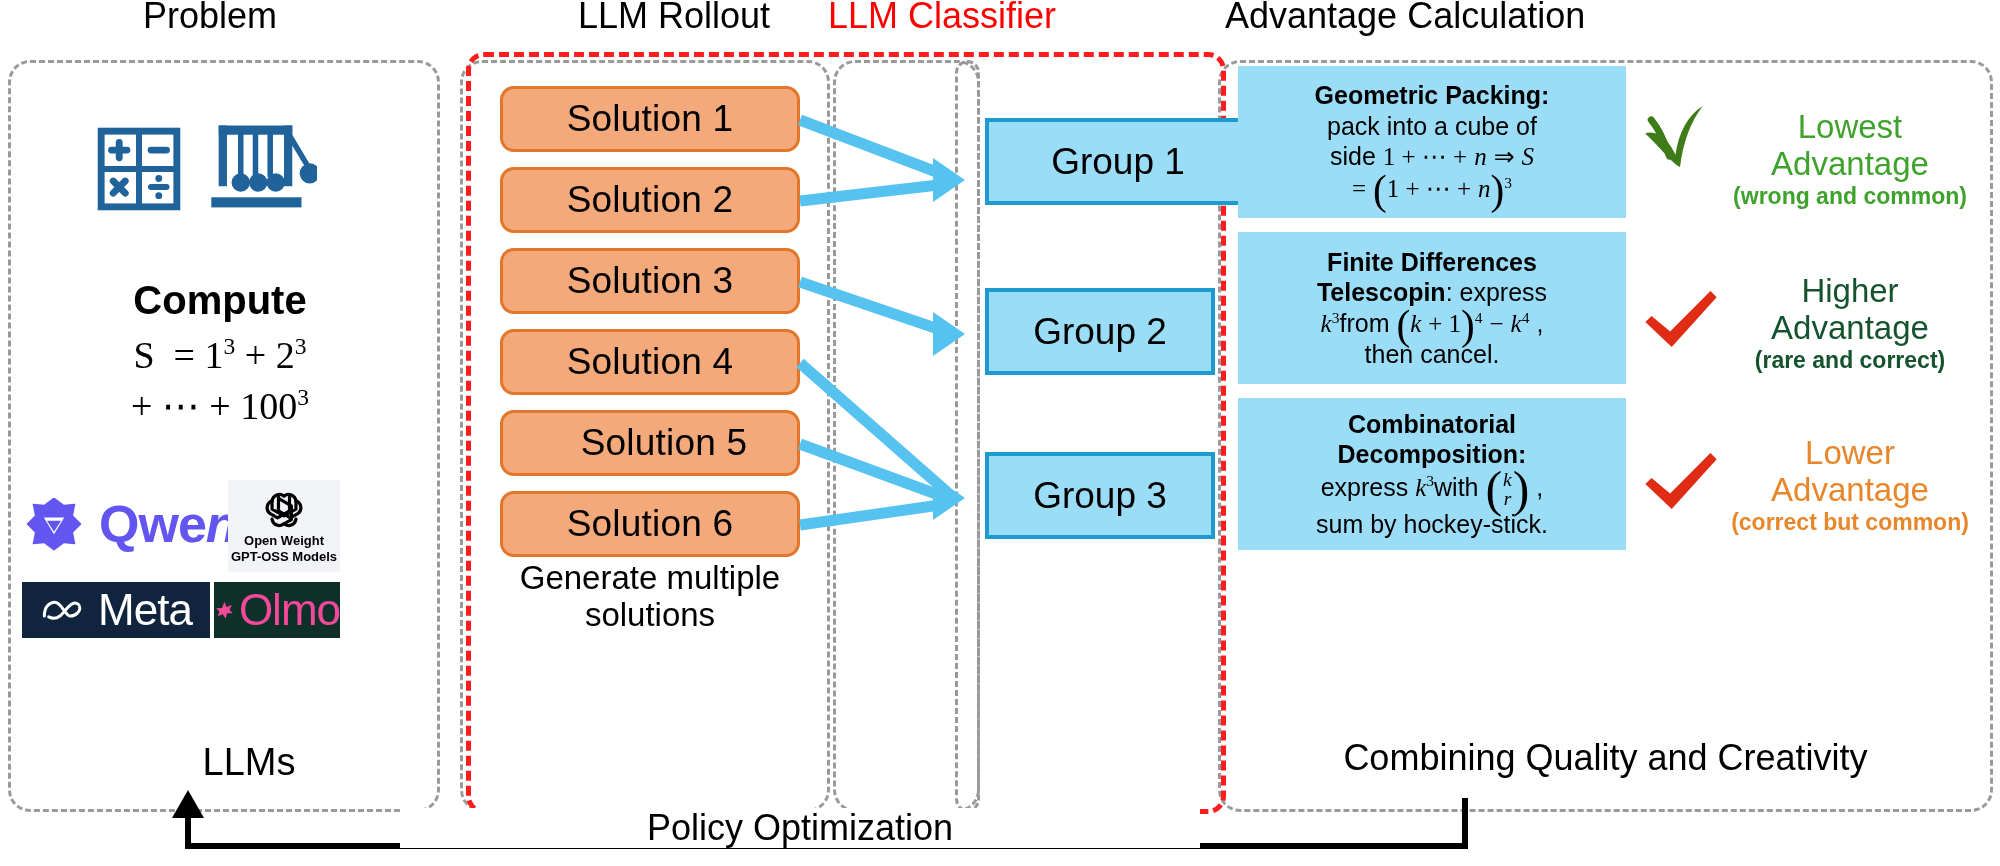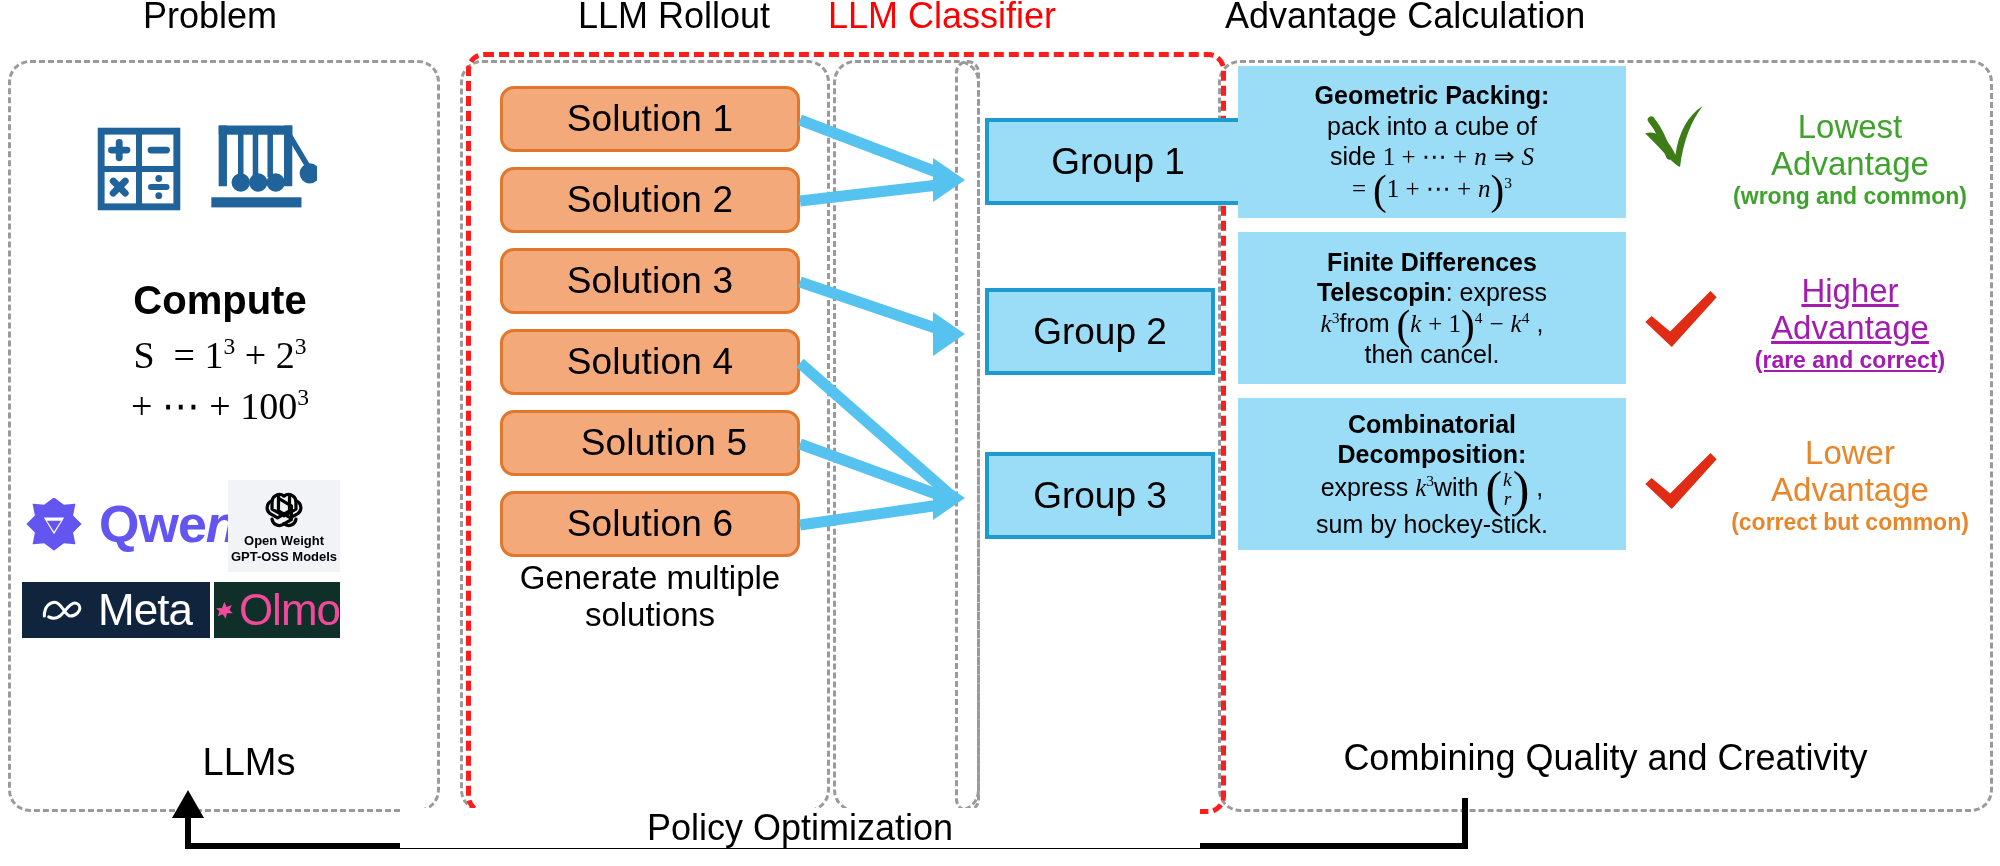--- a/index.html
+++ b/index.html
@@ -251,21 +251,21 @@
   <div class="ln b">Finite Differences</div>
   <div class="ln"><b>Telescopin</b><span>: express</span></div>
   <div class="ln"><span class="mathi">k</span><sup class="p">3</sup><span>from </span><span class="bigpar">(</span><span class="mathi">k</span> <span class="mathr">+ 1</span><span class="bigpar">)</span><sup class="p">4</sup> <span class="mathr">−</span> <span class="mathi">k</span><sup class="p">4</sup> ,</div>
   <div class="ln">then cancel.</div>
 </div>
 <div class="abs" style="left:1642px; top:288px;">
   <svg width="78" height="62" viewBox="0 0 100 80">
     <path d="M4 44 L12 36 L36 56 L88 4 L96 12 L38 76 Z" fill="#E02B15"></path>
   </svg>
 </div>
-<div class="abs advlabel" style="left:1700px; top:272px; width:300px; color:#a21caf;text-decoration:underline;">
+<div class="abs advlabel" style="left:1700px; top:272px; width:300px; color:#14532d;">
   <div class="big">Higher</div>
   <div class="big">Advantage</div>
   <div class="small">(rare and correct)</div>
 </div>
 
 <div class="abs advbox" style="left:1238px; top:398px; width:388px; height:152px;">
   <div class="ln b">Combinatorial</div>
   <div class="ln b">Decomposition:</div>
   <div class="ln">express <span class="mathi">k</span><sup class="p">3</sup>with <span class="binom">
         <span class="par">(</span>

